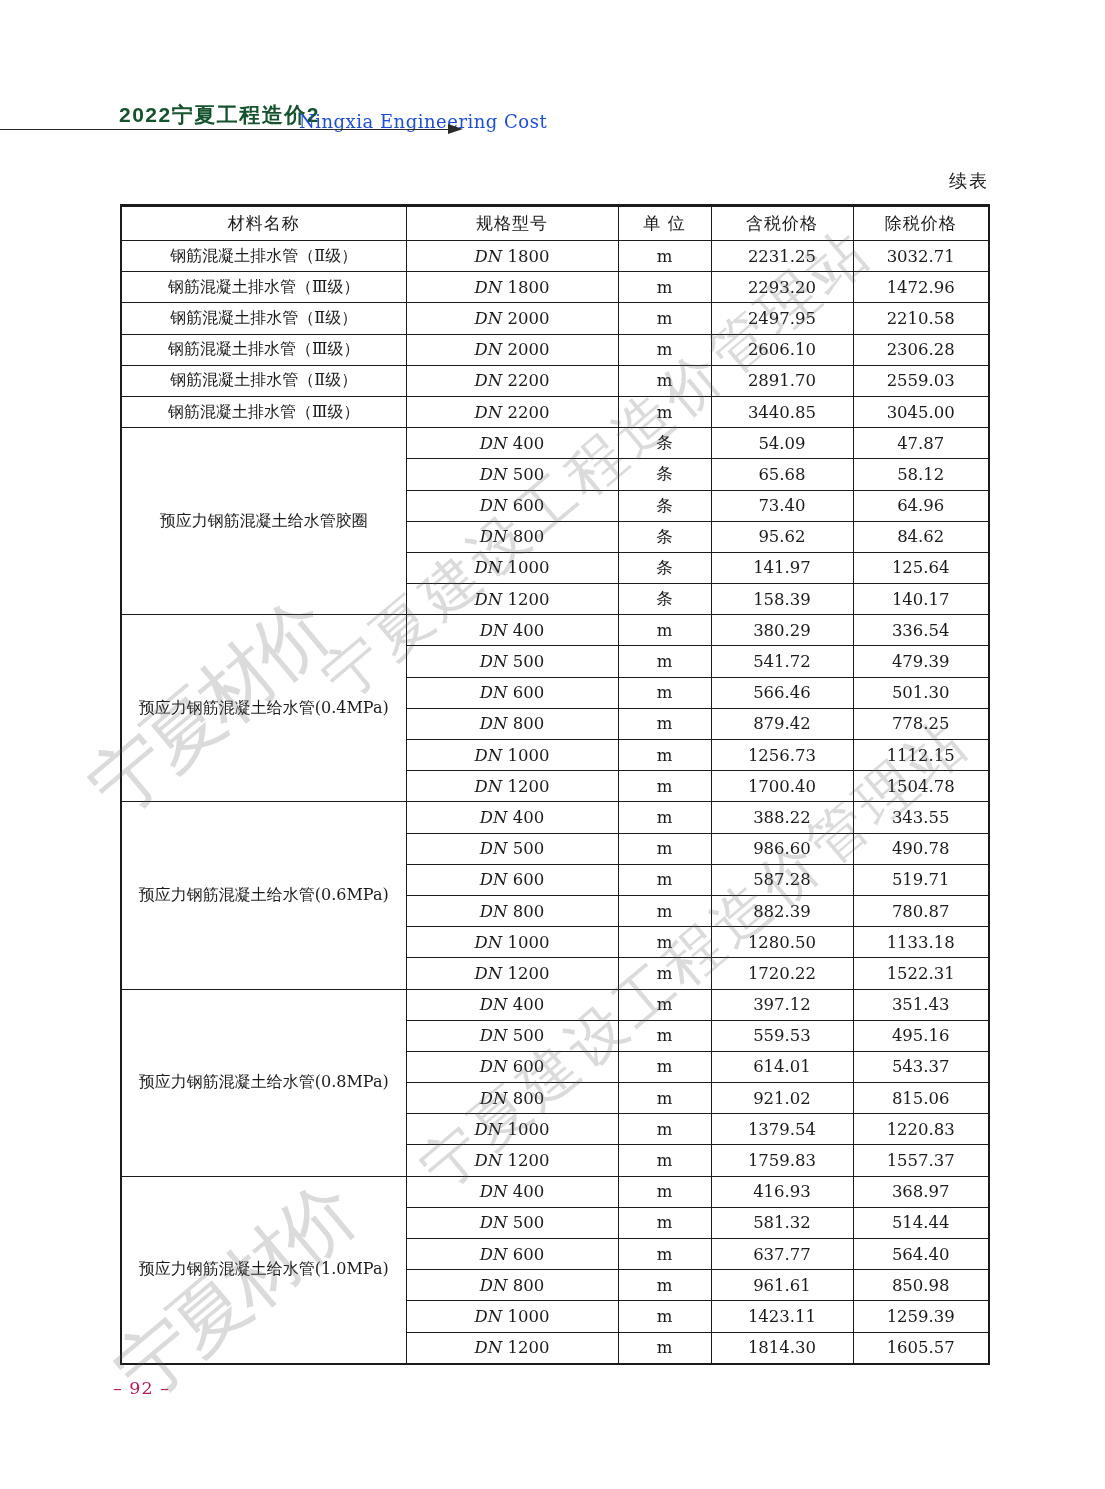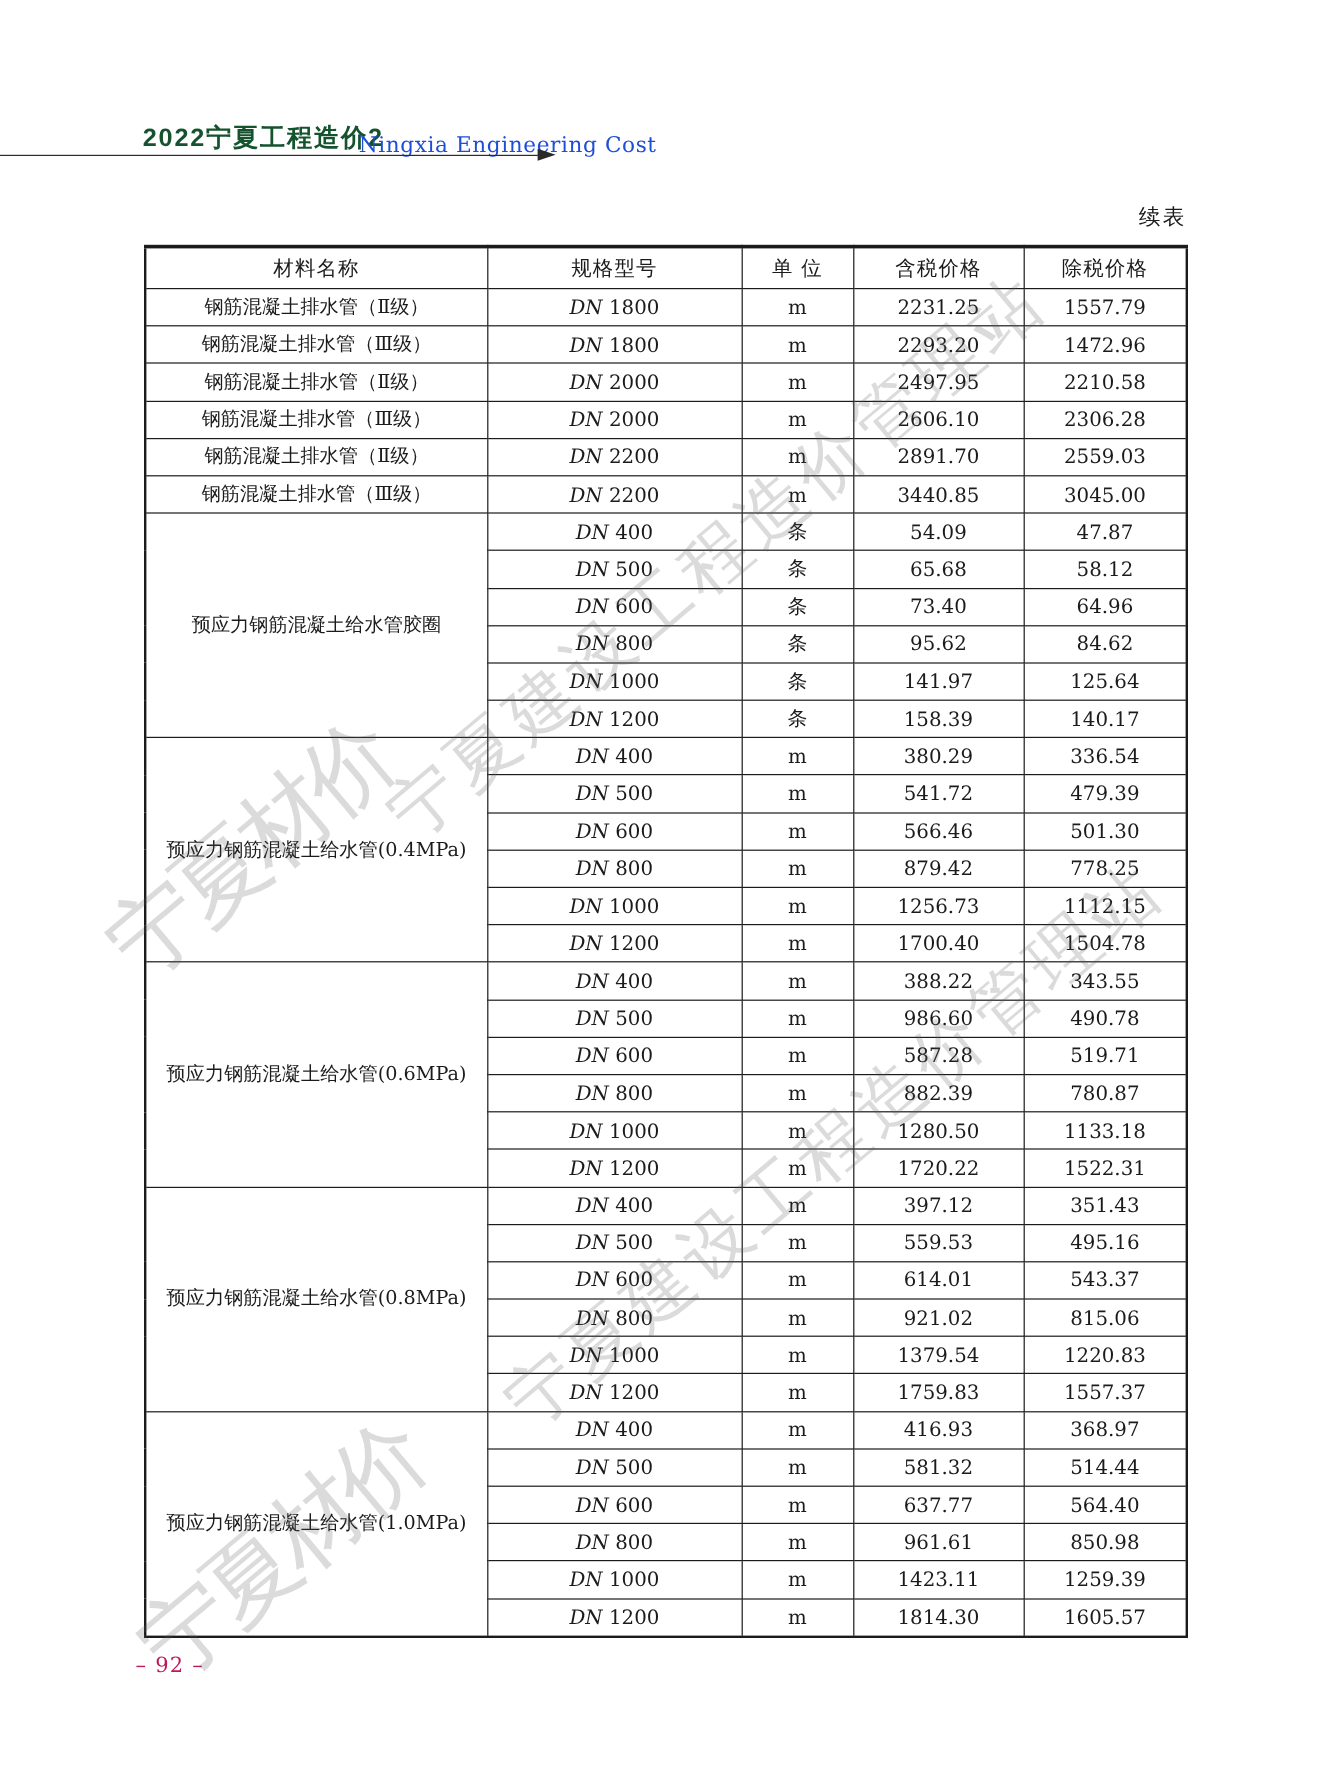--- a/index.html
+++ b/index.html
@@ -99,21 +99,21 @@
         <th>含税价格</th>
         <th>除税价格</th>
       </tr>
     </thead>
     <tbody id="table-body">
         <tr>
           <td class="mat" rowspan="1">钢筋混凝土排水管（Ⅱ级）</td>
           <td class="spec"><i>DN</i>&nbsp;1800</td>
           <td>m</td>
           <td>2231.25</td>
-          <td>1557.79</td>
+          <td>3032.71</td>
         </tr>
         <tr>
           <td class="mat" rowspan="1">钢筋混凝土排水管（Ⅲ级）</td>
           <td class="spec"><i>DN</i>&nbsp;1800</td>
           <td>m</td>
           <td>2293.20</td>
           <td>1472.96</td>
         </tr>
         <tr>
           <td class="mat" rowspan="1">钢筋混凝土排水管（Ⅱ级）</td>

